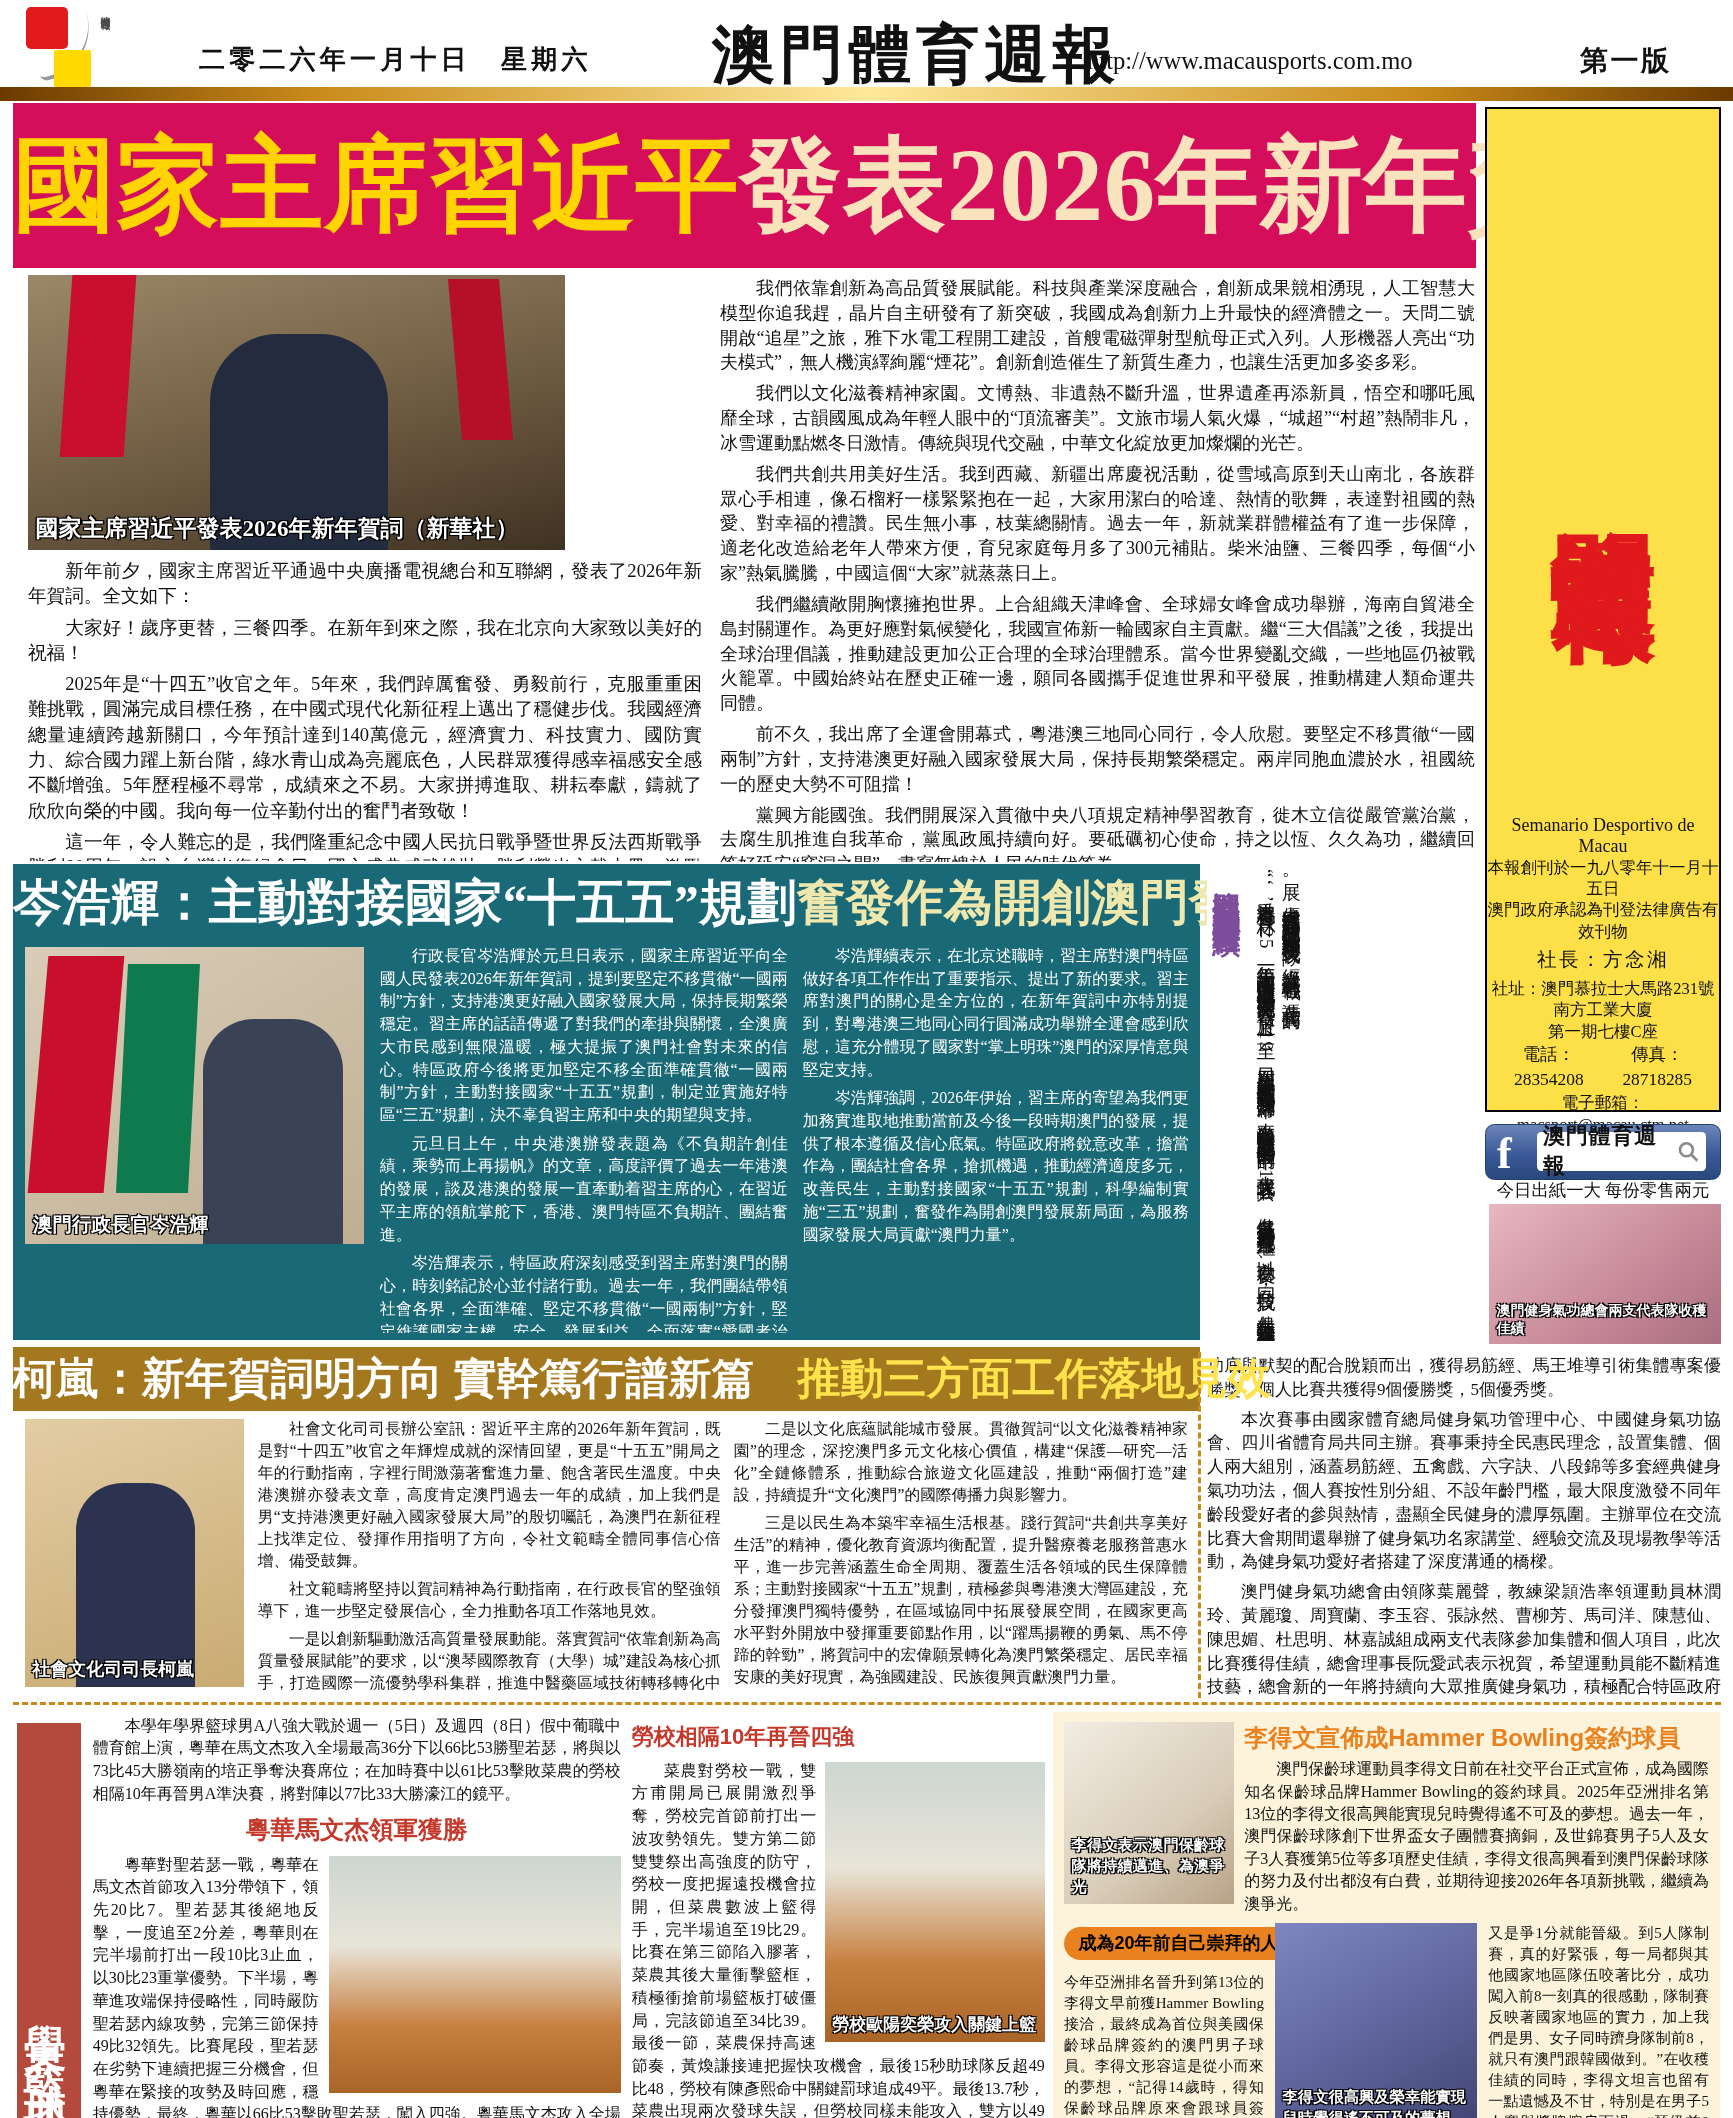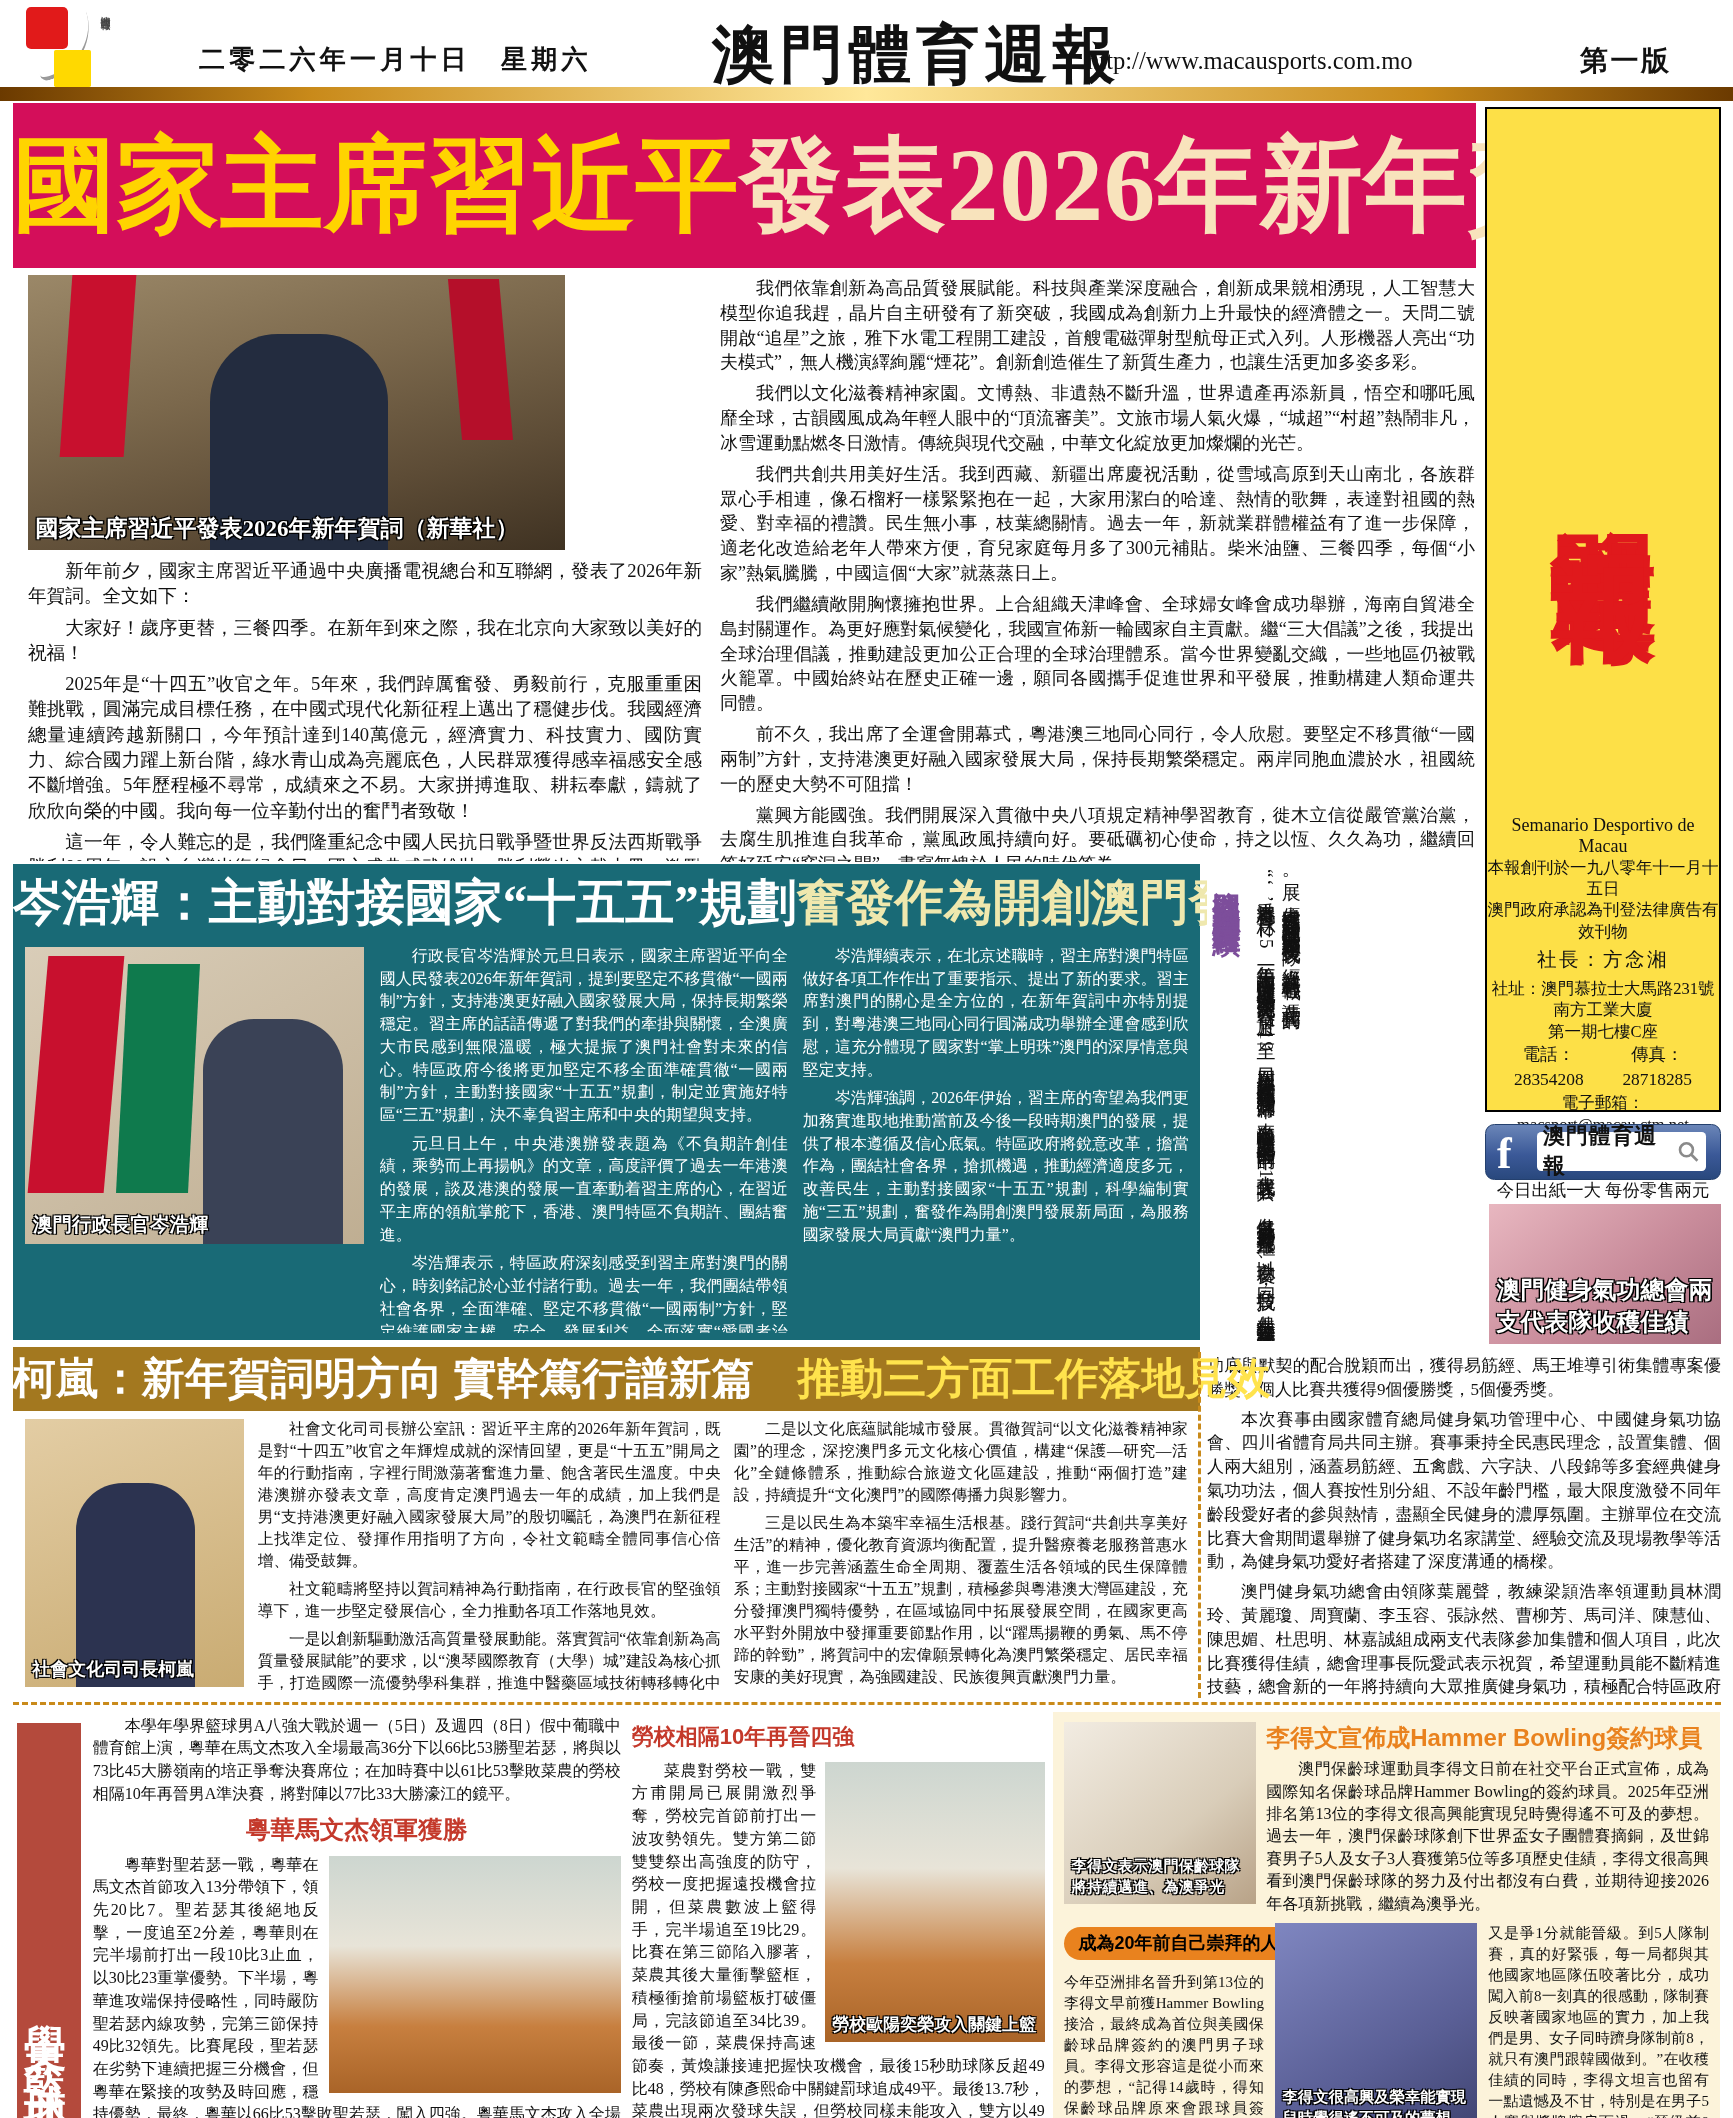--- a/index.html
+++ b/index.html
@@ -50,21 +50,21 @@
   
   #fbbar{left:1485px;top:1124px;width:236px;height:56px;background:linear-gradient(#6b86b8,#3b5998 55%,#29487d);
       border-radius:9.3px;border:1.7px solid #24406e;box-sizing:border-box;}
   .fb-f{position:absolute;left:11px;top:2.5px;color:#fff;font-size:44px;font-weight:bold;font-family:"Liberation Serif",serif;}
   .fb-pill{position:absolute;left:51px;top:6.8px;width:169px;height:39px;background:#fff;border-radius:4.2px;
       display:flex;align-items:center;justify-content:space-between;padding:0 6px;box-sizing:border-box;}
   .fb-pill .q{font-size:22px;font-weight:bold;letter-spacing:0.8px;}
   
   #qgphoto{left:1489px;top:1204px;width:232px;height:140px;
       background:linear-gradient(140deg,#e8b7c0 0%,#c98c9b 55%,#a96e80 100%);}
-  #qgphoto .cap{font-size:24px;}
+  #qgphoto .cap{font-size:14px;}
   
   #s2{left:12.7px;top:864px;width:1187px;height:476px;background:#196a76;color:#fff;}
   .s2h{position:absolute;left:0;top:6px;width:100%;text-align:center;font-size:49px;font-weight:bold;white-space:nowrap;}
   .s2h .p2{color:#efe8ae;}
   #s2photo{left:12.7px;top:83px;width:339px;height:297px;background:linear-gradient(150deg,#d9cdb8,#bfae92);}
   #s2photo .flagC{position:absolute;left:12.7px;top:8.5px;width:76px;height:237px;background:#c8102e;transform:skewX(-5deg);}
   #s2photo .flagM{position:absolute;left:97px;top:17px;width:72px;height:229px;background:#0f7a4d;transform:skewX(-3deg);}
   #s2photo .figure{position:absolute;left:178px;top:72px;width:140px;height:225px;background:#3a4256;border-radius:51px 51px 0 0;}
   #s2photo .cap{font-size:19.5px;}
   .s2col{position:absolute;top:81px;height:388px;font-size:16px;line-height:1.42;overflow:hidden;}
@@ -105,21 +105,21 @@
   .red-h.small{font-size:22px;text-align:left;}
   .flow{font-size:16px;line-height:1.42;}
   .ph-court{background:linear-gradient(#cdd6d0 0%,#e8e4d8 38%,#c77f3f 72%,#a96428 100%);}
   .phA1{float:right;width:292px;height:237px;margin:2.5px 0 4.2px 10.2px;position:relative;}
   .phB1{float:right;width:220px;height:280px;margin:2.5px 0 4.2px 8.5px;position:relative;}
   .phA2 .cap,.phB1 .cap,.phB2 .cap{font-size:17px;}
   
   #s6{left:1053px;top:1712px;width:667px;height:786px;background:#fcf3da;box-sizing:border-box;padding:10.2px 11px;}
   .s6h1{color:#e9821e;font-weight:bold;font-family:"Liberation Sans",sans-serif;font-size:24px;
       line-height:1.15;margin:1.7px 0 6.8px 0;}
-  .phTeam{float:left;width:192px;height:182px;margin:0 10.2px 3.4px 0;position:relative;
+  .phTeam{float:left;width:170px;height:182px;margin:0 10.2px 3.4px 0;position:relative;
       background:linear-gradient(140deg,#f2ece2,#d9cdb9 60%,#b8a287);}
   .phTeam .cap{font-size:15.3px;}
   .s6lead{font-size:16px;line-height:1.4;}
   .s6cols{display:flex;gap:11px;clear:both;margin-top:7.6px;}
   .s6col{font-size:15px;line-height:1.4;}
   .s6colL{width:31%;}
   .s6colM{width:33%;}
   .s6colR{width:36%;}
   .badge{display:inline-block;background:#e9821e;color:#000000;font-weight:bold;border-radius:18.6px;
       padding:4.2px 14.4px;font-size:18px;font-family:"Liberation Sans",sans-serif;margin:4.2px 0 6px 0;white-space:nowrap;max-width:100%;overflow:hidden;}

